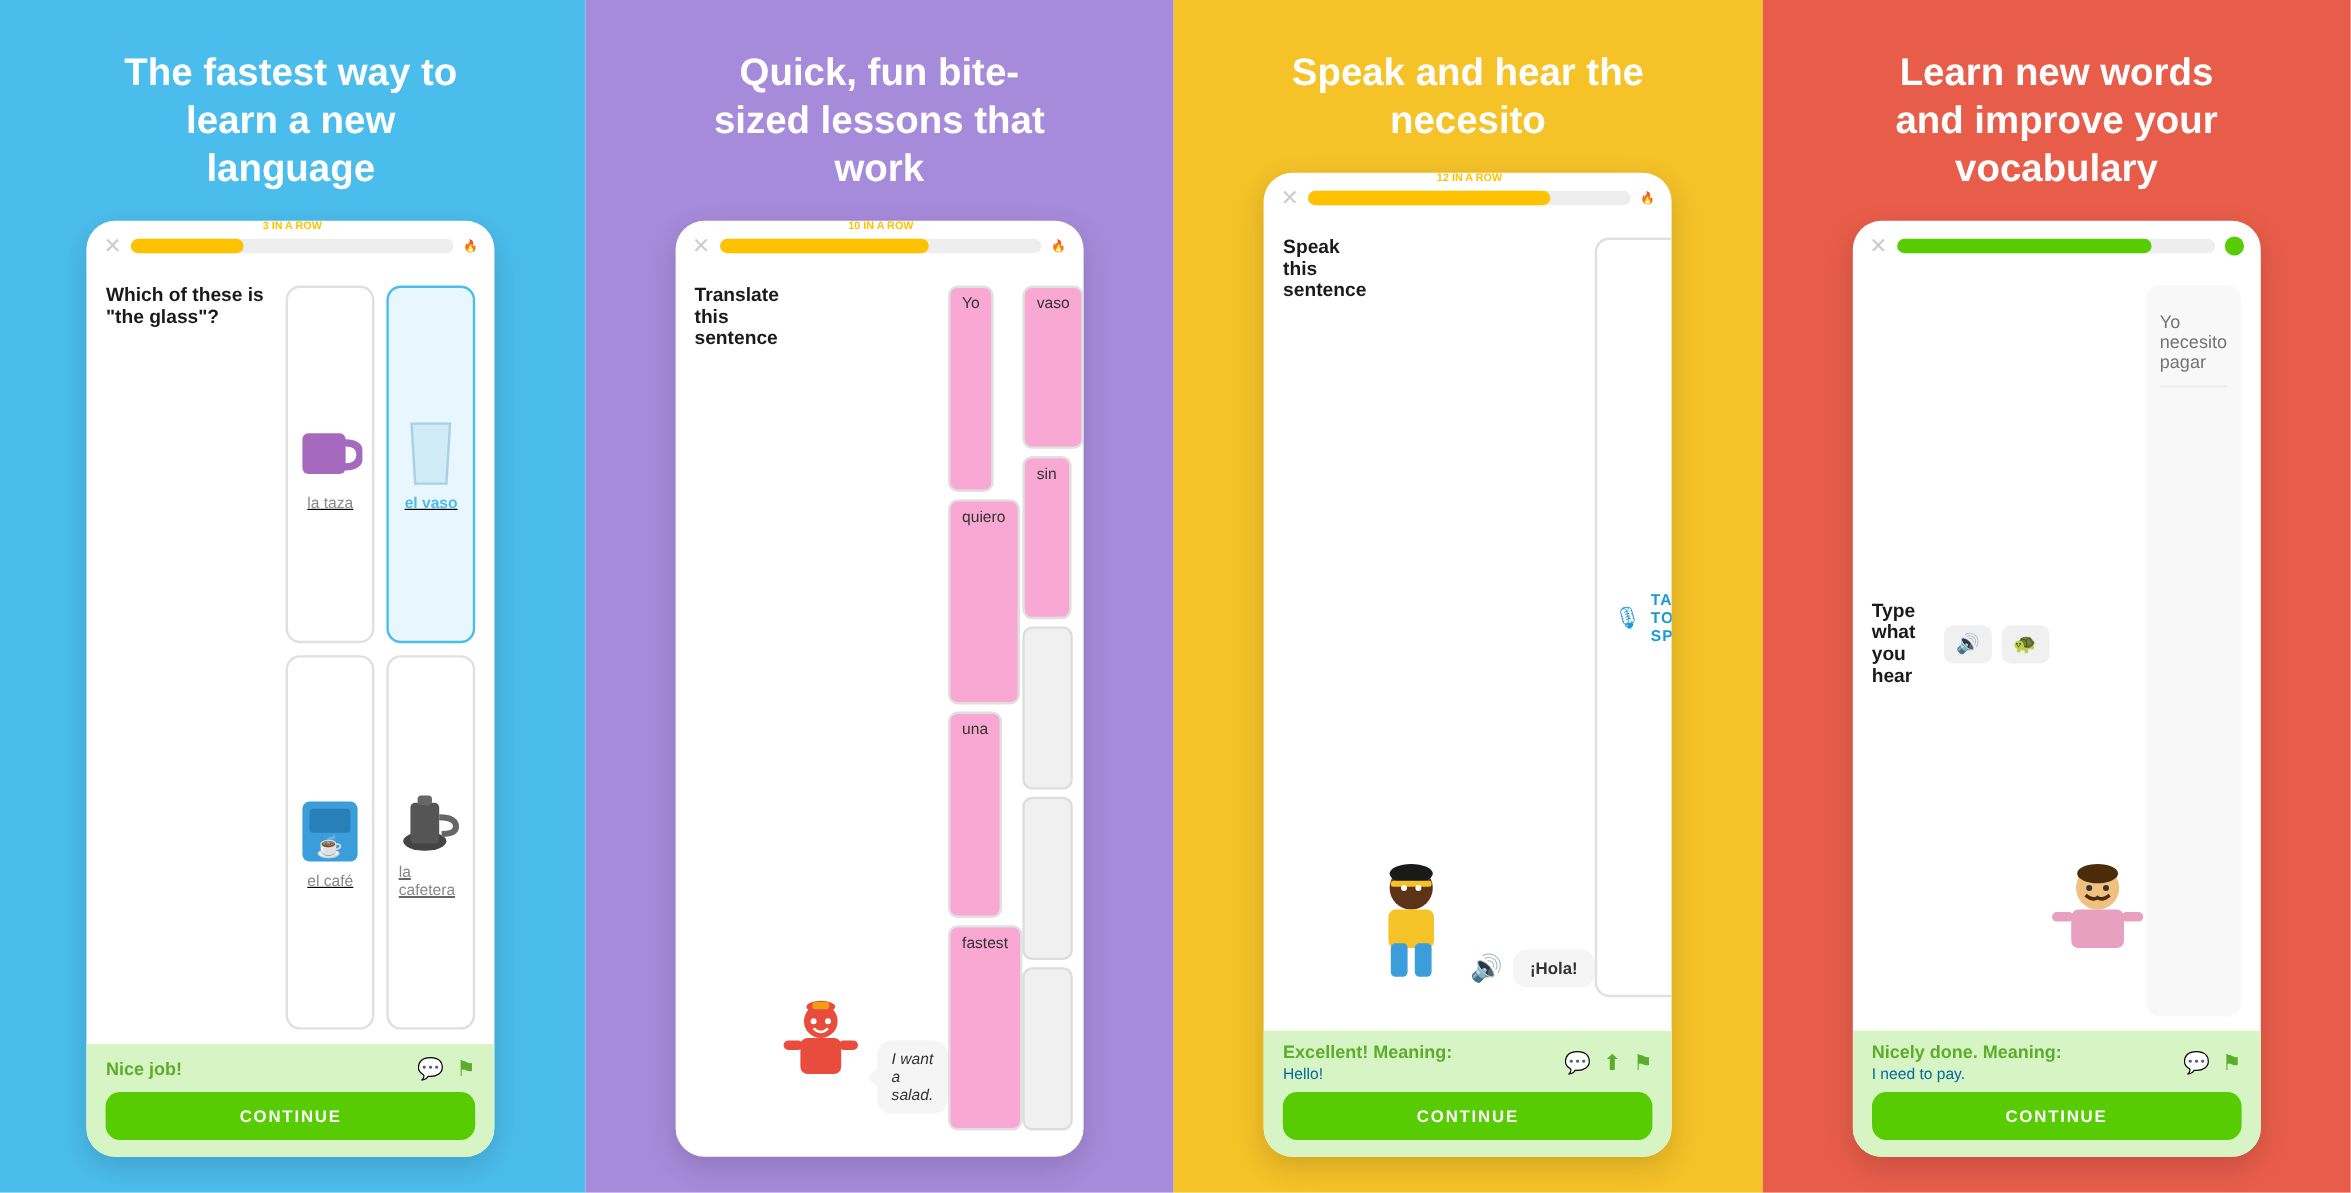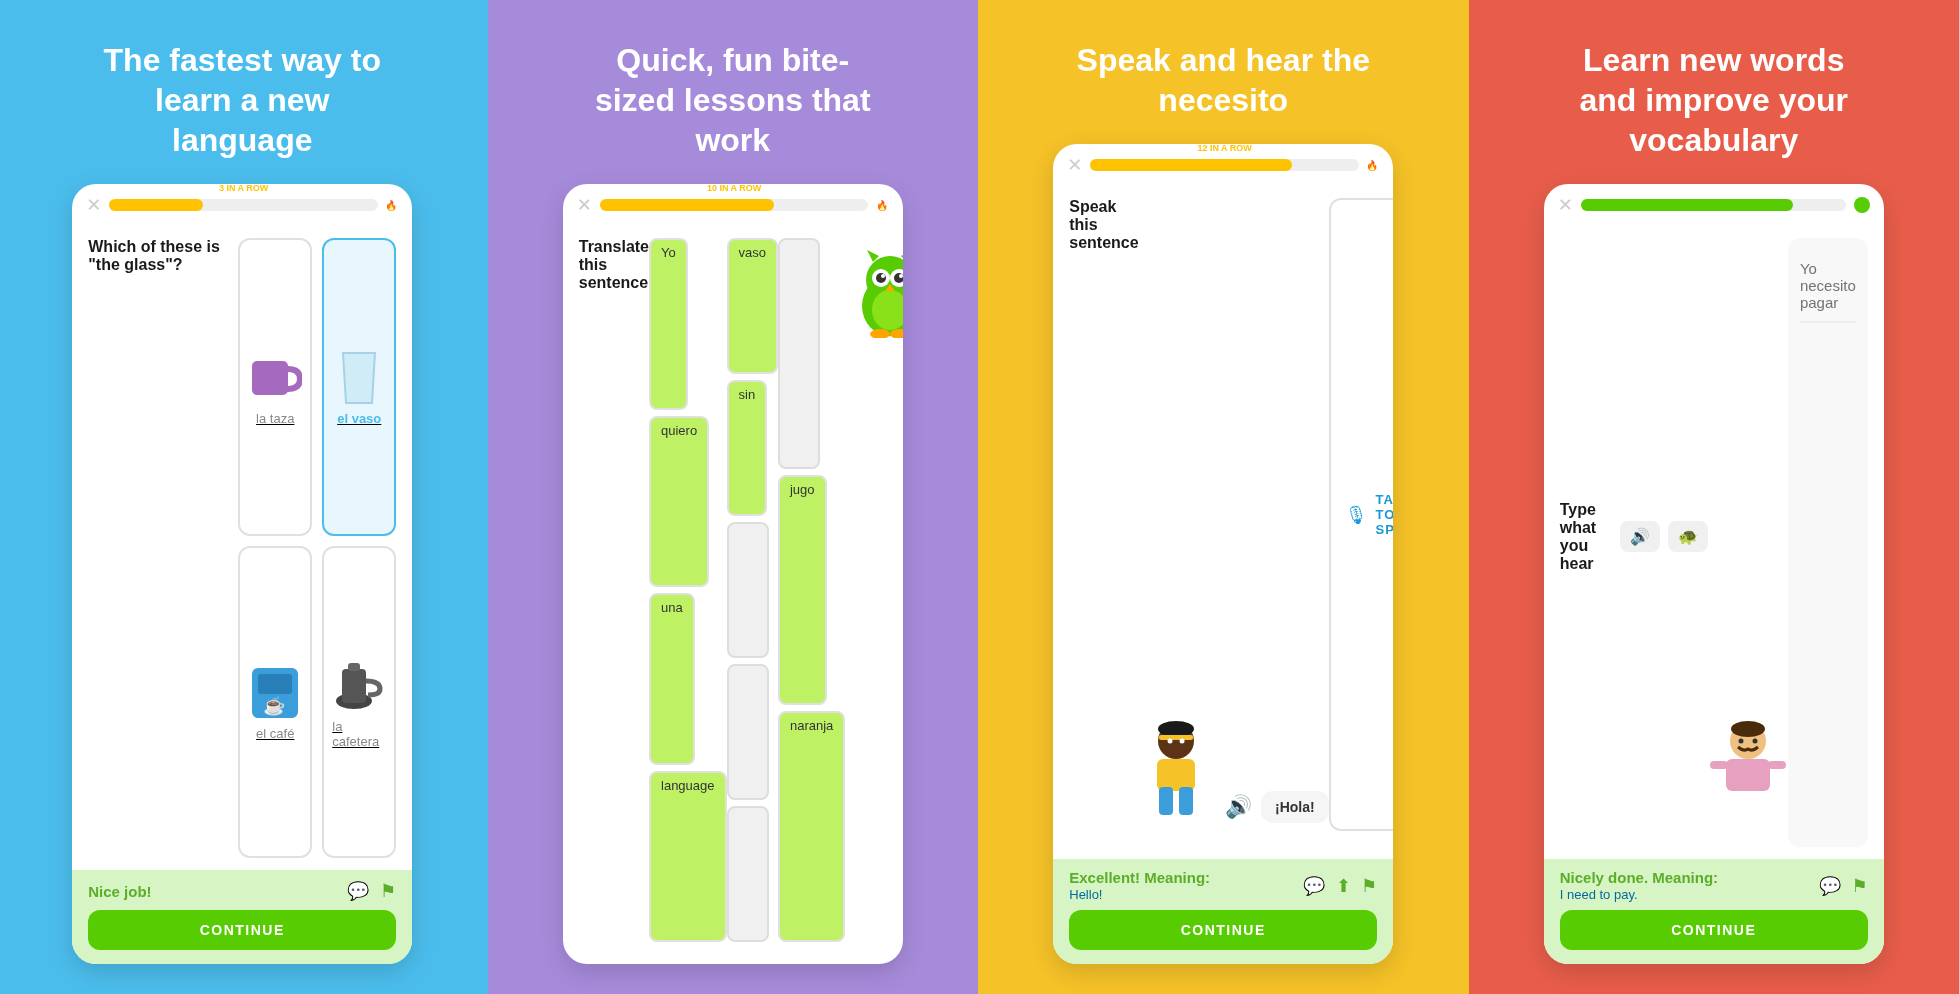--- a/index.html
+++ b/index.html
@@ -166,21 +166,21 @@
     }
 
     .word-row {
       display: flex;
       gap: 6px;
       flex-wrap: wrap;
       margin-bottom: 10px;
     }
 
     .word-chip {
-      background: #bef264;
+      background: #f9a8d4;
       border: 2px solid #e0e0e0;
       border-radius: 8px;
       padding: 5px 10px;
       font-size: 13px;
       color: #333;
       cursor: pointer;
     }
 
     .word-chip.empty-slot {
       background: #f0f0f0;
@@ -401,26 +401,47 @@
         <div class="prog-fill" style="width:65%"></div>
       </div>
       <div class="prog-streak">
         <span class="fire-icon">🔥</span>
       </div>
     </div>
 
     <div class="card-content">
       <div class="question-text">Translate this sentence</div>
 
+      <div class="character-area">
+        <div>
+          <svg width="70" height="90" viewBox="0 0 70 90">
+
+            <circle cx="35" cy="18" r="14" fill="#E74C3C"></circle>
+
+            <ellipse cx="35" cy="6" rx="12" ry="5" fill="#E74C3C"></ellipse>
+            <rect x="28" y="2" width="14" height="6" rx="2" fill="#F39C12"></rect>
+
+            <rect x="18" y="32" width="34" height="30" rx="6" fill="#E74C3C"></rect>
+
+            <rect x="4" y="34" width="16" height="8" rx="4" fill="#E74C3C"></rect>
+            <rect x="50" y="34" width="16" height="8" rx="4" fill="#E74C3C"></rect>
+
+            <circle cx="29" cy="18" r="2.5" fill="white"></circle>
+            <circle cx="41" cy="18" r="2.5" fill="white"></circle>
+            <path d="M29 24 Q35 30 41 24" stroke="white" stroke-width="2" fill="none"></path>
+          </svg>
+        </div>
+        <div class="speech-bubble">I want a salad.</div>
+      </div>
 
       <div class="word-row">
         <span class="word-chip">Yo</span>
         <span class="word-chip">quiero</span>
         <span class="word-chip">una</span>
-        <span class="word-chip">language</span>
+        <span class="word-chip">fastest</span>
       </div>
 
       <hr class="divider-line">
 
       <div class="word-row">
         <span class="word-chip">vaso</span>
         <span class="word-chip">sin</span>
         <span class="word-chip empty-slot">...</span>
         <span class="word-chip empty-slot">...</span>
         <span class="word-chip empty-slot">...</span>

